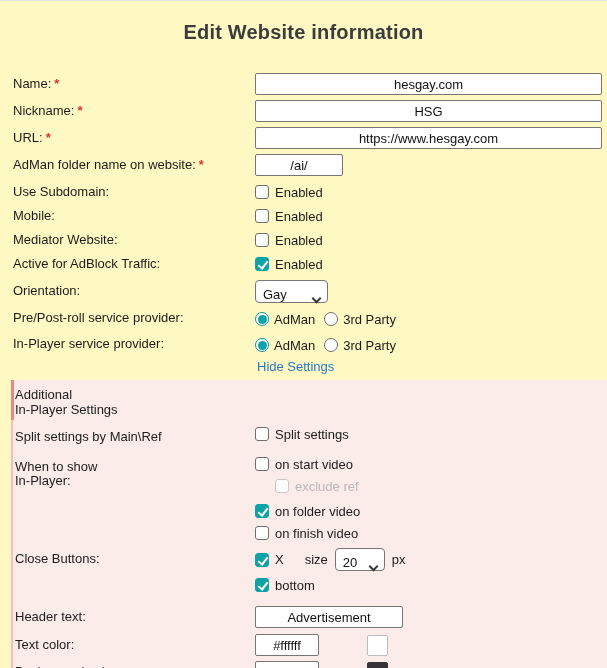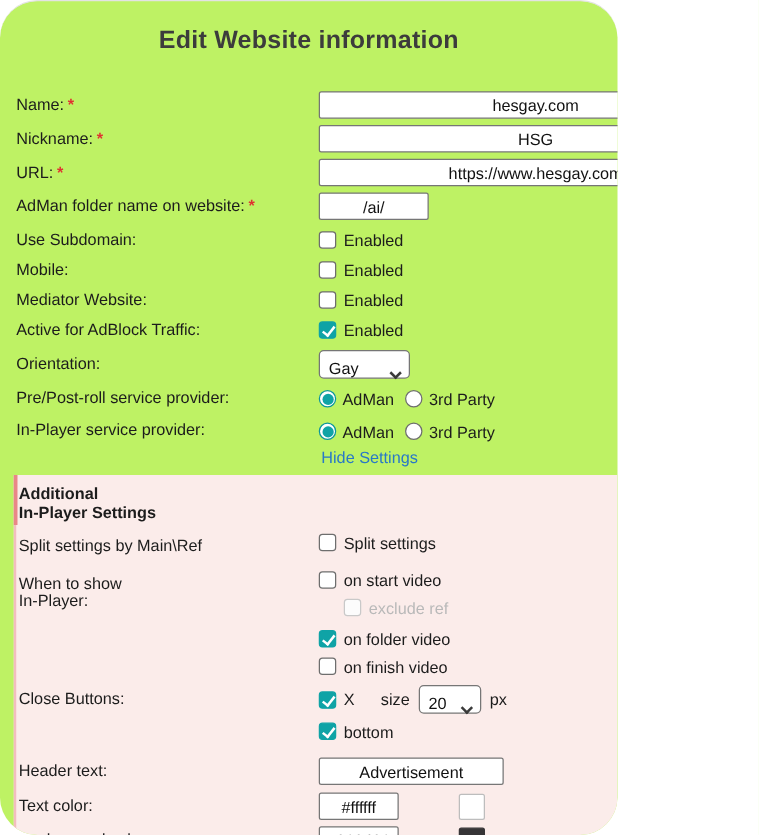--- a/index.html
+++ b/index.html
@@ -5,21 +5,21 @@
   :root{
     --teal:#0fa3a6;
     --link:#2878c8;
     --section-bg:#fbecea;
     --section-border:#f2bebe;
     --section-head-border:#e98787;
   }
   *{margin:0;padding:0;box-sizing:border-box;}
   html,body{background:#fff;}
   body{font-family:"Liberation Sans",sans-serif;color:#1c1c1c;}
-  .page{width:494px;height:668px;background:#bef264;overflow:hidden;border-top:1px solid #e3e3e3;border-radius:30px;}
+  .page{width:607px;height:668px;background:#fef9c3;overflow:hidden;border-top:1px solid #e3e3e3;}
   .title{font-size:20px;font-weight:700;color:#3c3c3c;text-align:center;margin-top:20px;letter-spacing:.2px;}
   .form{margin-top:29px;}
   .row{display:flex;align-items:flex-start;padding-left:13px;}
   .lbl{width:242px;flex:none;font-size:13px;color:#1c1c1c;padding-top:4px;line-height:14px;}
   .lbl .req{color:#e03131;margin-left:3px;font-weight:700;}
   .ctl{display:flex;flex-direction:column;}
   .ri{margin-bottom:5px;}
   .rc{margin-bottom:8px;}
   .rc .lbl{padding-top:1px;}
   .ti{height:22px;border:1px solid #767676;border-radius:2px;padding:0 5px;font:13px "Liberation Sans",sans-serif;background:#fff;color:#111;text-align:center;}
@@ -42,21 +42,21 @@
   .chev{width:7px;height:7px;border-right:2px solid #3a3a3a;border-bottom:2px solid #3a3a3a;transform:rotate(45deg);margin-top:-4px;margin-left:auto;flex:none;}
   .sel-orientation{width:73px;}
   .sel-size{width:50px;}
   .link-row{margin-left:257px;margin-top:3px;margin-bottom:5px;}
   .link{color:var(--link);font-size:13px;text-decoration:none;cursor:pointer;}
   .section{position:relative;margin-left:11px;background:var(--section-bg);padding:5px 0 26px 4px;min-height:300px;}
   .section::before{content:"";position:absolute;left:0;top:0;bottom:0;width:2px;background:var(--section-border);}
   .section::after{content:"";position:absolute;left:0;top:0;width:3px;height:40px;background:var(--section-head-border);}
   .section .row{padding-left:0;}
   .section .lbl{width:240px;}
-  .sec-head{font-size:13px;font-weight:700;line-height:15px;margin-bottom:9px;padding-top:2px;}
+  .sec-head{font-size:13px;font-weight:400;line-height:15px;margin-bottom:9px;padding-top:2px;}
   .stack{display:flex;flex-direction:column;gap:6px;}
   .indent{margin-left:20px;}
   .rw-split{margin-bottom:12px;}
   .rw-when{margin-bottom:7px;}
   .rw-close{margin-bottom:13px;}
   .sizegrp{display:inline-flex;align-items:center;gap:7px;font-size:13px;}
   .sizegrp .size-lbl{margin-left:14px;}
   .swatch{width:21px;height:21px;border:1px solid #bdbdbd;border-radius:2px;margin-left:8px;flex:none;}
   .swatch.dark{border-color:#363436;}
   .colrow{flex-direction:row;align-items:center;gap:40px;}

